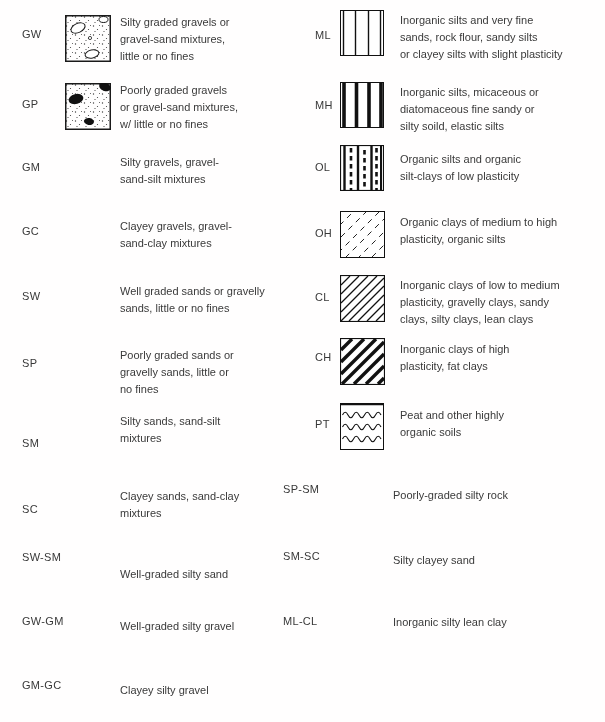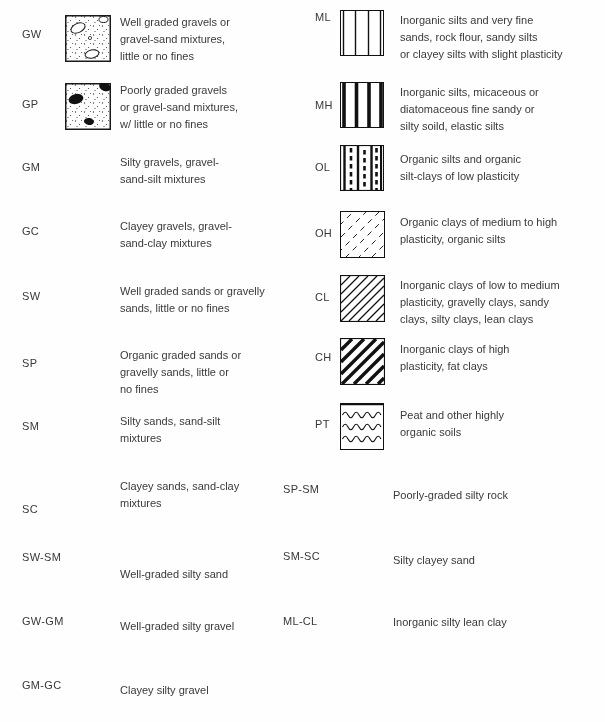--- a/index.html
+++ b/index.html
@@ -52,21 +52,21 @@
             <circle cx="3" cy="7.5" r="0.6" fill="#3c3c3c"></circle>
           </pattern>
         </defs>
         <rect x="0.75" y="0.75" width="44.5" height="45.5" fill="url(#dotsGW)" stroke="#1a1a1a" stroke-width="1.5"></rect>
         <ellipse cx="13" cy="13" rx="7.5" ry="4.5" transform="rotate(-25 13 13)" fill="#fff" stroke="#1a1a1a" stroke-width="1"></ellipse>
         <ellipse cx="38.5" cy="4.5" rx="4.5" ry="3" fill="#fff" stroke="#1a1a1a" stroke-width="1"></ellipse>
         <ellipse cx="27" cy="39" rx="7" ry="4" transform="rotate(-12 27 39)" fill="#fff" stroke="#1a1a1a" stroke-width="1"></ellipse>
         <circle cx="25" cy="23" r="1.6" fill="#fff" stroke="#1a1a1a" stroke-width="0.8"></circle>
       </svg>
     </span>
-    <span class="desc l-desc" style="top:2px">Well graded gravels or
+    <span class="desc l-desc" style="top:2px">Silty graded gravels or
 gravel-sand mixtures,
 little or no fines</span>
   </div>
 
   <div class="row" style="top:80px">
     <span class="code l-code" style="top:18px">GP</span>
     <span class="swatch l-swatch" style="top:3px">
       <svg width="46" height="47" viewBox="0 0 46 47">
         <defs>
           <pattern id="dotsGP" width="9" height="9" patternUnits="userSpaceOnUse">
@@ -100,54 +100,54 @@
   </div>
 
   <div class="row" style="top:281px">
     <span class="code l-code" style="top:9px">SW</span>
     <span class="desc l-desc" style="top:2px">Well graded sands or gravelly
 sands, little or no fines</span>
   </div>
 
   <div class="row" style="top:345px">
     <span class="code l-code" style="top:12px">SP</span>
-    <span class="desc l-desc" style="top:2px">Organic graded sands or
+    <span class="desc l-desc" style="top:2px">Poorly graded sands or
 gravelly sands, little or
 no fines</span>
   </div>
 
   <div class="row" style="top:411px">
-    <span class="code l-code" style="top:9px">SM</span>
+    <span class="code l-code" style="top:26px">SM</span>
     <span class="desc l-desc" style="top:2px">Silty sands, sand-silt
 mixtures</span>
   </div>
 
   <div class="row" style="top:476px">
     <span class="code l-code" style="top:27px">SC</span>
-    <span class="desc l-desc" style="top:2px">Clayey sands, sand-clay
+    <span class="desc l-desc" style="top:12px">Clayey sands, sand-clay
 mixtures</span>
   </div>
 
   <div class="row" style="top:549px">
     <span class="code l-code" style="top:2px">SW-SM</span>
     <span class="desc l-desc" style="top:17px">Well-graded silty sand</span>
   </div>
 
   <div class="row" style="top:613px">
     <span class="code l-code" style="top:2px">GW-GM</span>
     <span class="desc l-desc" style="top:5px">Well-graded silty gravel</span>
   </div>
 
   <div class="row" style="top:677px">
     <span class="code l-code" style="top:2px">GM-GC</span>
     <span class="desc l-desc" style="top:5px">Clayey silty gravel</span>
   </div>
 
   <div class="row" style="top:8px">
-    <span class="code r-code" style="top:3px">ML</span>
+    <span class="code r-code" style="top:21px">ML</span>
     <span class="swatch r-swatch" style="top:2px">
       <svg width="44" height="46" viewBox="0 0 44 46">
         <rect x="0.5" y="0.5" width="43" height="45" fill="#fff" stroke="#111" stroke-width="1"></rect>
         <line x1="3.5" y1="1" x2="3.5" y2="45" stroke="#111" stroke-width="1.4"></line>
         <line x1="15.5" y1="1" x2="15.5" y2="45" stroke="#111" stroke-width="1.4"></line>
         <line x1="28.5" y1="1" x2="28.5" y2="45" stroke="#111" stroke-width="1.4"></line>
         <line x1="40.5" y1="1" x2="40.5" y2="45" stroke="#111" stroke-width="1.4"></line>
       </svg>
     </span>
     <span class="desc r-desc" style="top:4px">Inorganic silts and very fine

